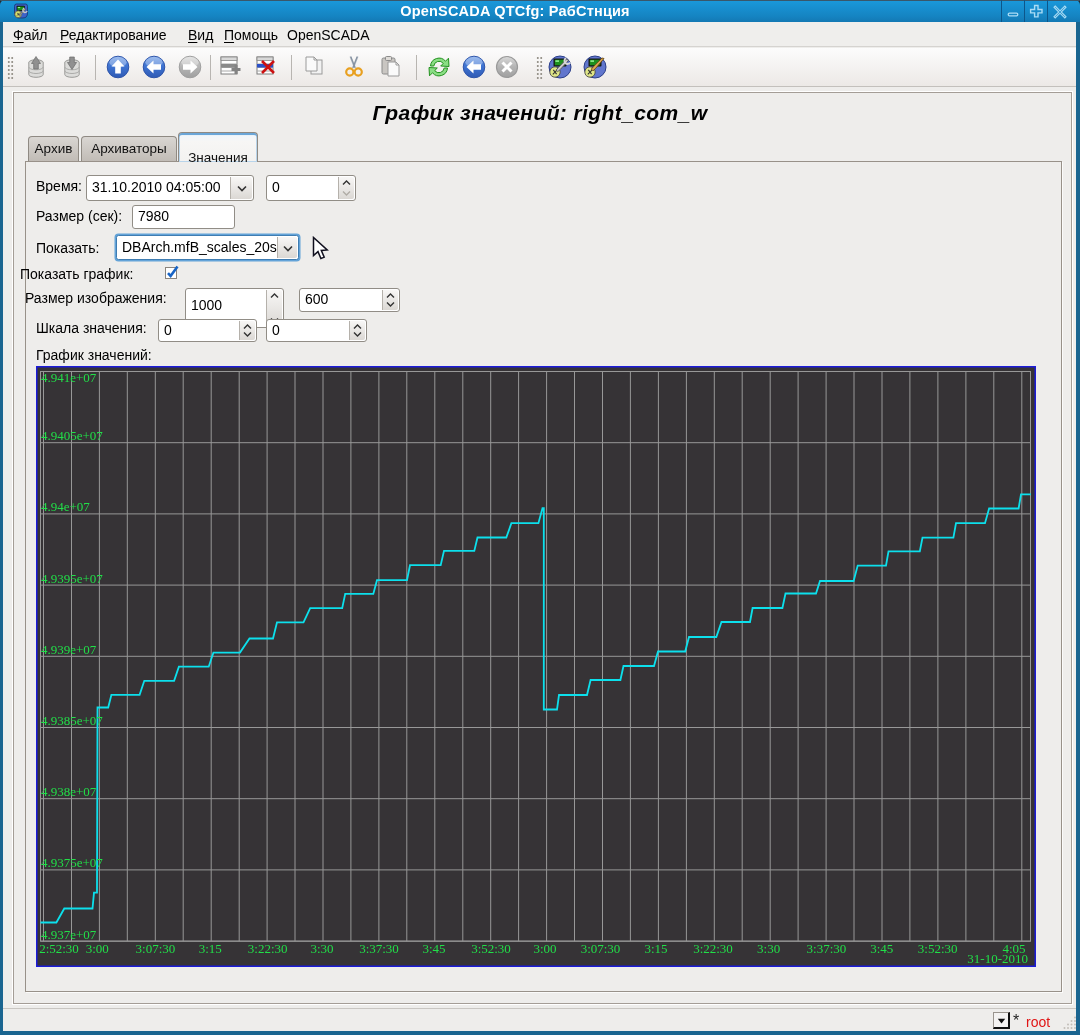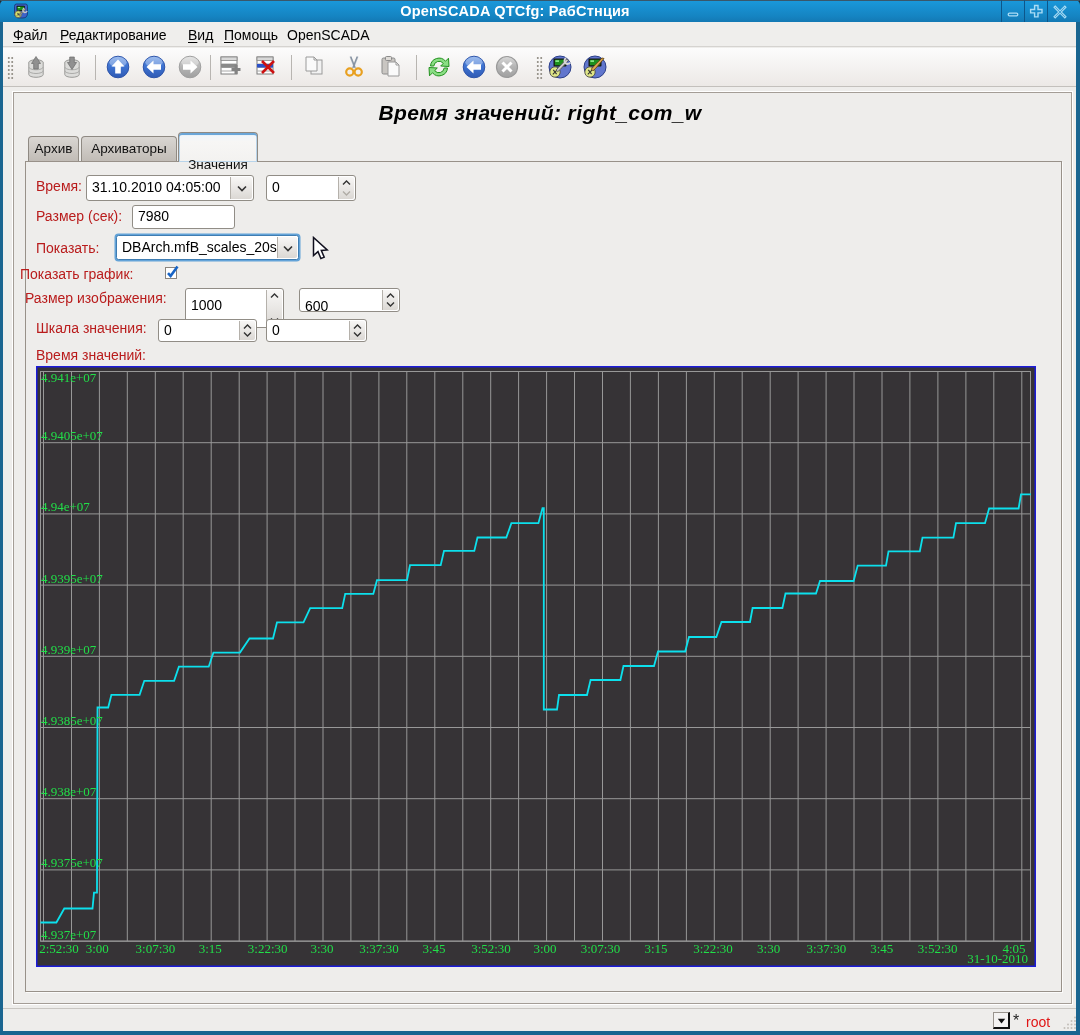--- a/index.html
+++ b/index.html
@@ -36,25 +36,25 @@
 #panel { left:12px; top:91px; width:1061px; height:914px;
   border:1px solid #fff; }
 #panel-inner { position:absolute; left:0; top:0; right:0; bottom:0; border:1px solid #a49d96; }
 #main-title { left:0; top:101px; width:1080px; text-align:center;
   font-size:21px; font-weight:bold; font-style:italic; letter-spacing:0.4px; }
 
 .tab { position:absolute; top:136px; height:25px; border:1px solid #8f8a83; border-bottom:none;
   border-radius:4px 4px 0 0; background:linear-gradient(#d9d6d2, #c1bcb6);
   font-size:13.5px; text-align:center; padding-top:4px; color:#111; }
 #tab-active { top:131.5px; height:30px; background:linear-gradient(#bcd8ee 0%, #f1f6fa 10%, #f7f6f5 30%, #f3f2f0 100%);
-  border-color:#8f8a83; box-shadow:inset 0 2px 0 #6aa6d8, inset 0 0 0 1px #b8d4ea; z-index:3; padding-top:24px; }
+  border-color:#8f8a83; box-shadow:inset 0 2px 0 #6aa6d8, inset 0 0 0 1px #b8d4ea; z-index:3; padding-top:17px; }
 #pane { left:25px; top:161px; width:1037px; height:831px; border:1px solid #989189;
   box-shadow:1px 1px 0 rgba(255,255,255,.75); }
 
-.lbl { position:absolute; font-size:14px; color:#b91c1c; white-space:pre; }
+.lbl { position:absolute; font-size:14px; color:#000000; white-space:pre; }
 .field { position:absolute; background:#fff; border:1px solid #918d86; border-radius:3px;
   font-size:14px; padding:3px 0 0 5px; white-space:pre; }
 .spinbtns { position:absolute; right:1px; top:1px; bottom:1px; width:16px;
   background:linear-gradient(#f8f7f6,#dbd8d4); border-left:1px solid #b5b1ab;
   border-radius:0 2px 2px 0; }
 .combobtn { position:absolute; right:1px; top:1px; bottom:1px; width:22px;
   background:linear-gradient(#f8f7f6,#dbd8d4); border-left:1px solid #b5b1ab;
   border-radius:0 2px 2px 0; }
 .chev { position:absolute; }
 </style></head>
@@ -381,21 +381,21 @@
       <rect x="9.4" y="7.3" width="3.6" height="1.6" fill="#90ee90"></rect>
       <circle cx="9" cy="19" r="5.2" fill="#e0e687" stroke="#4a4a4a" stroke-width="0.9"></circle>
       <path d="M6.8 21.4 L11.4 16.6 M7.3 16.9 L10.6 21.2" stroke="#333" stroke-width="1.1" fill="none"></path>
       <path d="M23 5.5 L14.5 15.5 L12 17.8 L10.3 16.1 L12.6 13.6 L21 5 Z" fill="#dca955" stroke="#6b4a10" stroke-width="0.9"></path>
     </svg>
 </div>
 
 <div id="panel" class="abs">
     <div id="panel-inner"></div>
   </div>
-<div id="main-title" class="abs">Время значений: right_com_w</div>
+<div id="main-title" class="abs">График значений: right_com_w</div>
 <div class="tab abs" style="left:28px; width:51px">Архив</div>
 <div class="tab abs" style="left:81px; width:96px">Архиваторы</div>
 <div class="tab abs" id="tab-active" style="left:178px; width:80px">Значения</div>
 <div id="pane" class="abs"></div>
 
 <div class="lbl" style="left:36px;top:178px">Время:</div>
 <div class="field" style="left:86px;top:175px;width:168px;height:26px">31.10.2010 04:05:00
   <div class="combobtn"><svg class="chev" style="left:5px;top:8px" width="12" height="8" viewBox="0 0 12 8">
         <path d="M2 1.5 L6 5.5 L10 1.5" fill="none" stroke="#333" stroke-width="1.6"></path>
       </svg></div>
@@ -431,21 +431,21 @@
 <div class="field" style="left:185px;top:288px;width:99px;height:40px;padding-top:8px">1000
   <div class="spinbtns">
     <svg class="chev" style="left:3px;top:3px" width="9" height="6" viewBox="0 0 9 6">
         <path d="M1 4.5 L4.5 1 L8 4.5" fill="none" stroke="#333" stroke-width="1.4"></path>
       </svg>
     <svg class="chev" style="left:3px;bottom:3px" width="9" height="6" viewBox="0 0 9 6">
         <path d="M1 1.5 L4.5 5 L8 1.5" fill="none" stroke="#333" stroke-width="1.4"></path>
       </svg>
   </div>
 </div>
-<div class="field" style="left:299px;top:288px;width:101px;height:24px;padding-top:9px">600
+<div class="field" style="left:299px;top:288px;width:101px;height:24px;padding-top:2px">600
   <div class="spinbtns">
     <svg class="chev" style="left:3px;top:3px" width="9" height="6" viewBox="0 0 9 6">
         <path d="M1 4.5 L4.5 1 L8 4.5" fill="none" stroke="#333" stroke-width="1.4"></path>
       </svg>
     <svg class="chev" style="left:3px;bottom:3px" width="9" height="6" viewBox="0 0 9 6">
         <path d="M1 1.5 L4.5 5 L8 1.5" fill="none" stroke="#333" stroke-width="1.4"></path>
       </svg>
   </div>
 </div>
 <div class="lbl" style="left:36px;top:320px">Шкала значения:</div>
@@ -462,21 +462,21 @@
 <div class="field" style="left:266px;top:319px;width:101px;height:23px;padding-top:2px">0
   <div class="spinbtns">
     <svg class="chev" style="left:3px;top:3px" width="9" height="6" viewBox="0 0 9 6">
         <path d="M1 4.5 L4.5 1 L8 4.5" fill="none" stroke="#333" stroke-width="1.4"></path>
       </svg>
     <svg class="chev" style="left:3px;bottom:3px" width="9" height="6" viewBox="0 0 9 6">
         <path d="M1 1.5 L4.5 5 L8 1.5" fill="none" stroke="#333" stroke-width="1.4"></path>
       </svg>
   </div>
 </div>
-<div class="lbl" style="left:36px;top:347px">Время значений:</div>
+<div class="lbl" style="left:36px;top:347px">График значений:</div>
 <svg width="1000" height="601" viewBox="0 0 1000 601" style="position:absolute;left:36px;top:366px">
     <rect x="0" y="0" width="1000" height="601" fill="#363336"></rect>
     <rect x="0.75" y="0.75" width="998.5" height="599.5" fill="none" stroke="#1b1bd8" stroke-width="1.5"></rect>
     <g stroke="#989898" stroke-width="1">
       <line x1="7.5" y1="5.5" x2="7.5" y2="575.2"></line>
       <line x1="35.5" y1="5.5" x2="35.5" y2="575.2"></line>
       <line x1="63.4" y1="5.5" x2="63.4" y2="575.2"></line>
       <line x1="91.3" y1="5.5" x2="91.3" y2="575.2"></line>
       <line x1="119.3" y1="5.5" x2="119.3" y2="575.2"></line>
       <line x1="147.2" y1="5.5" x2="147.2" y2="575.2"></line>

